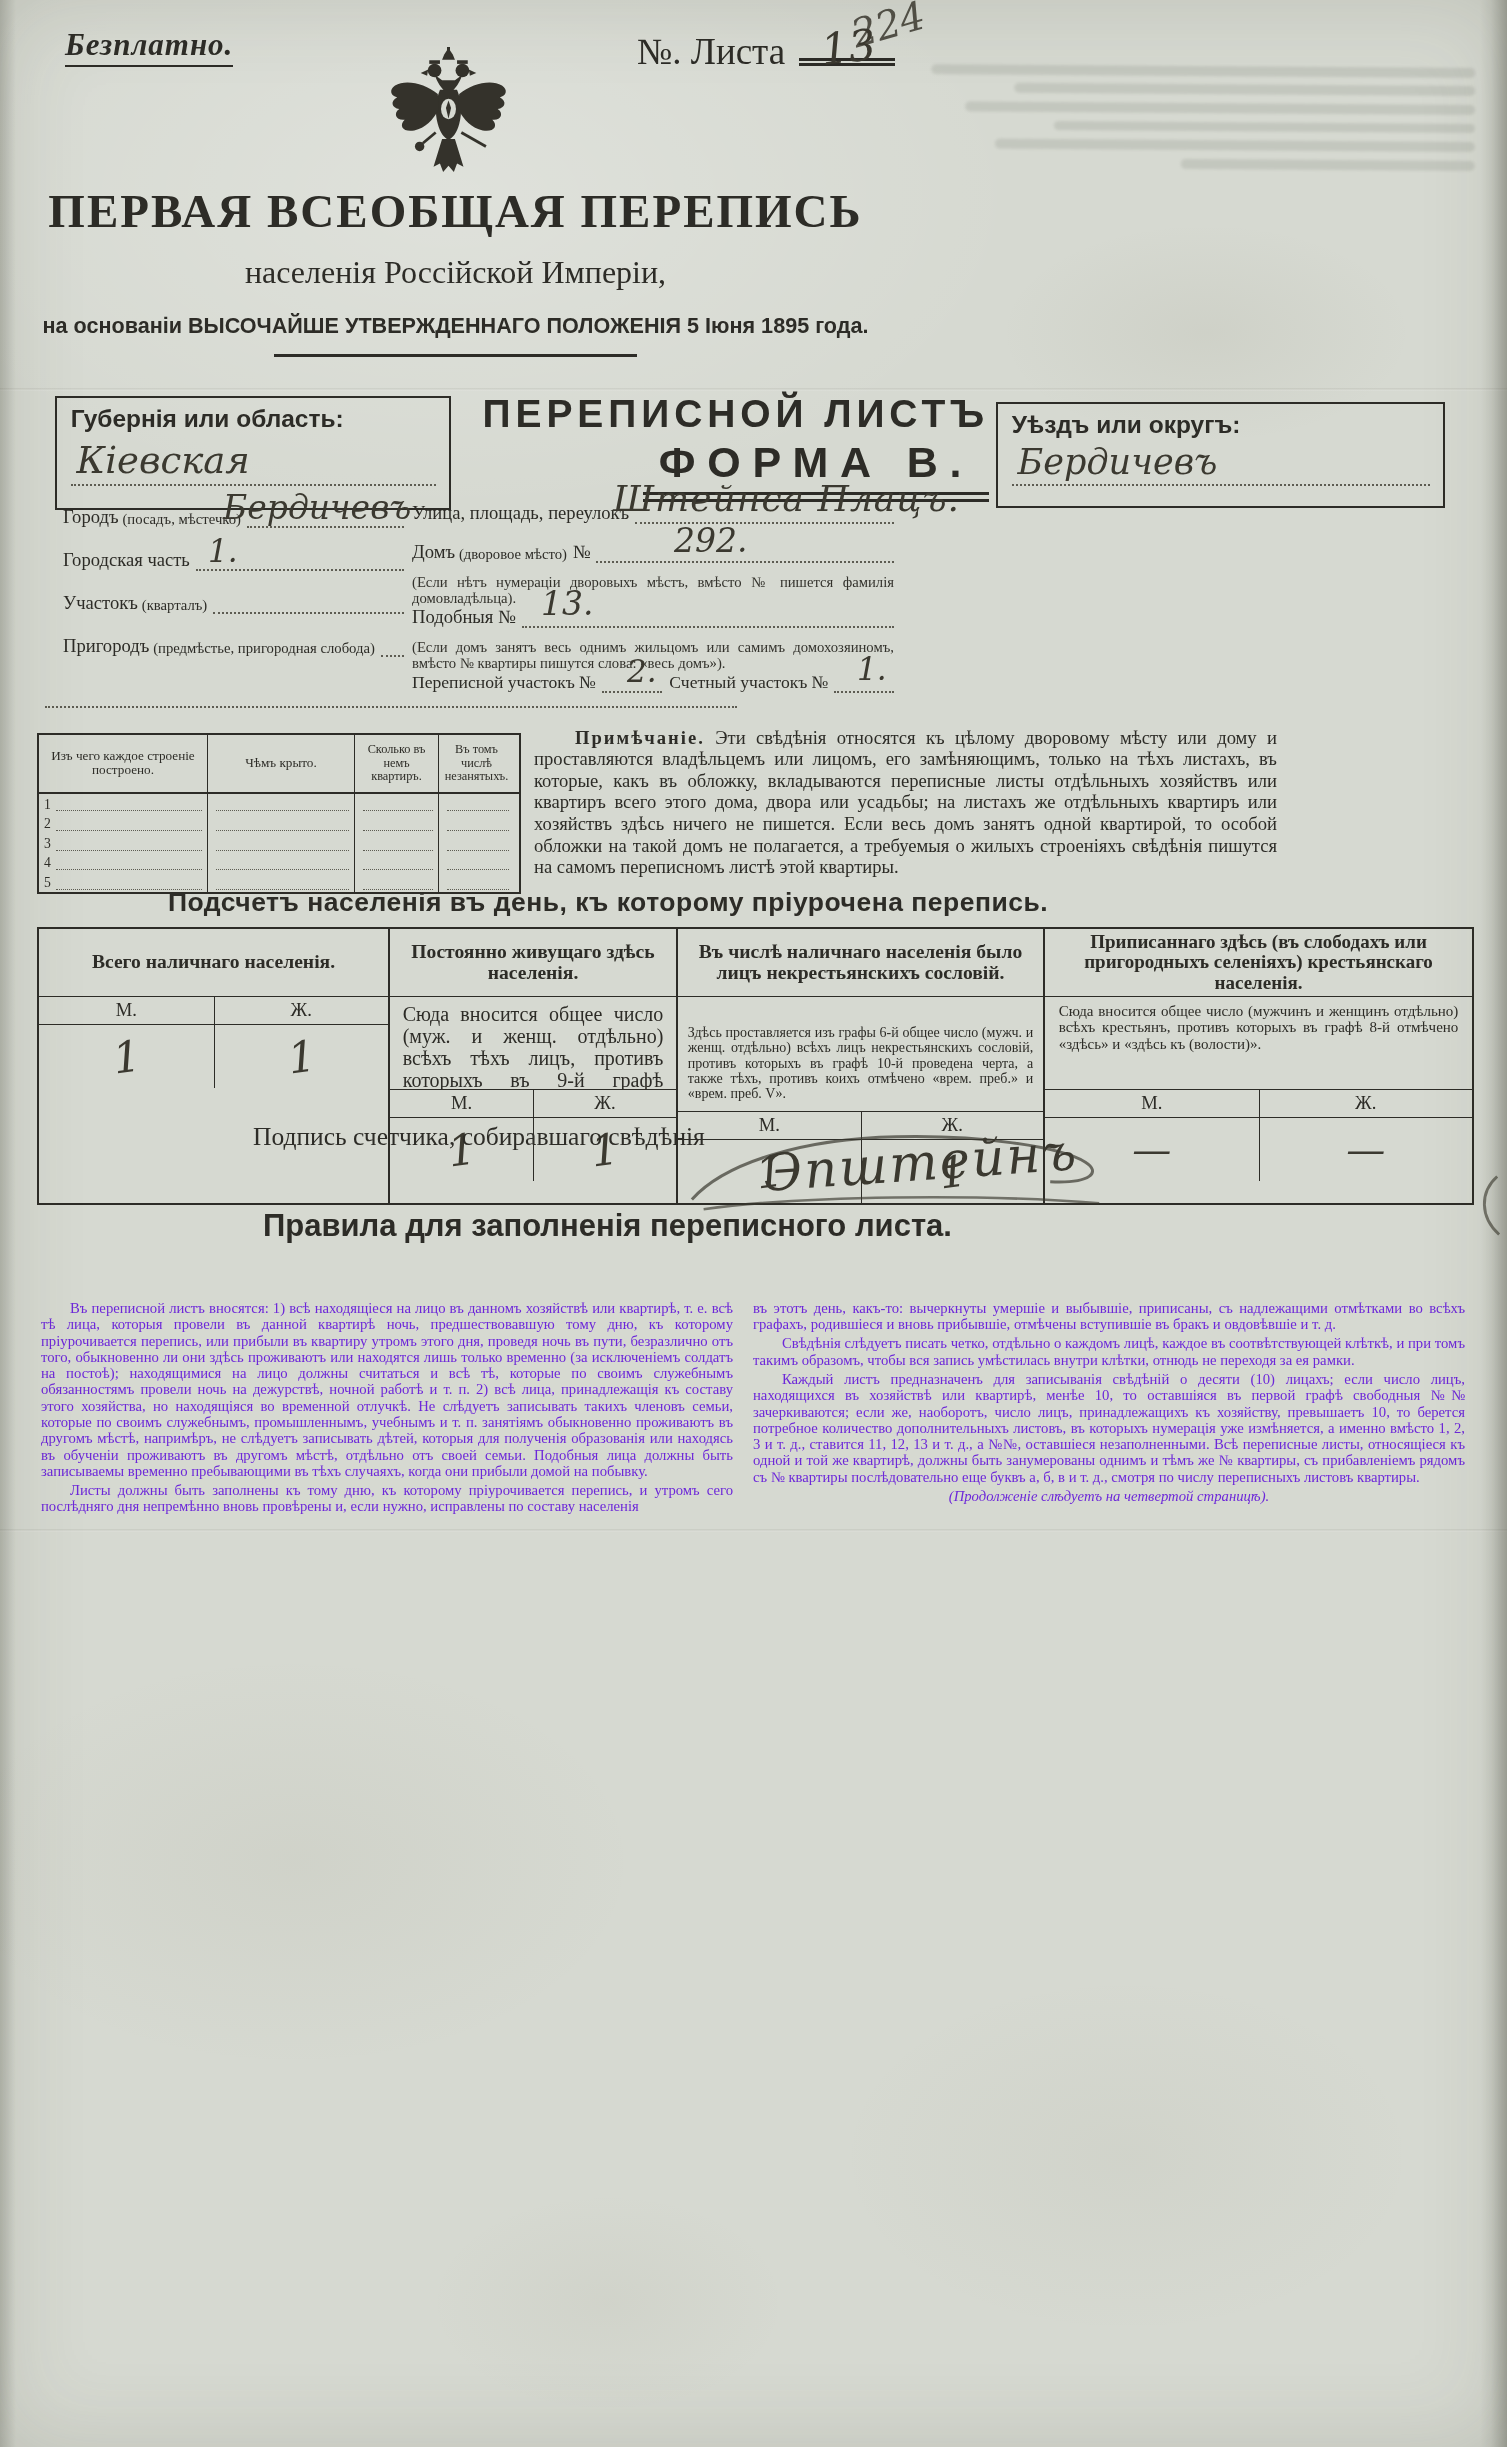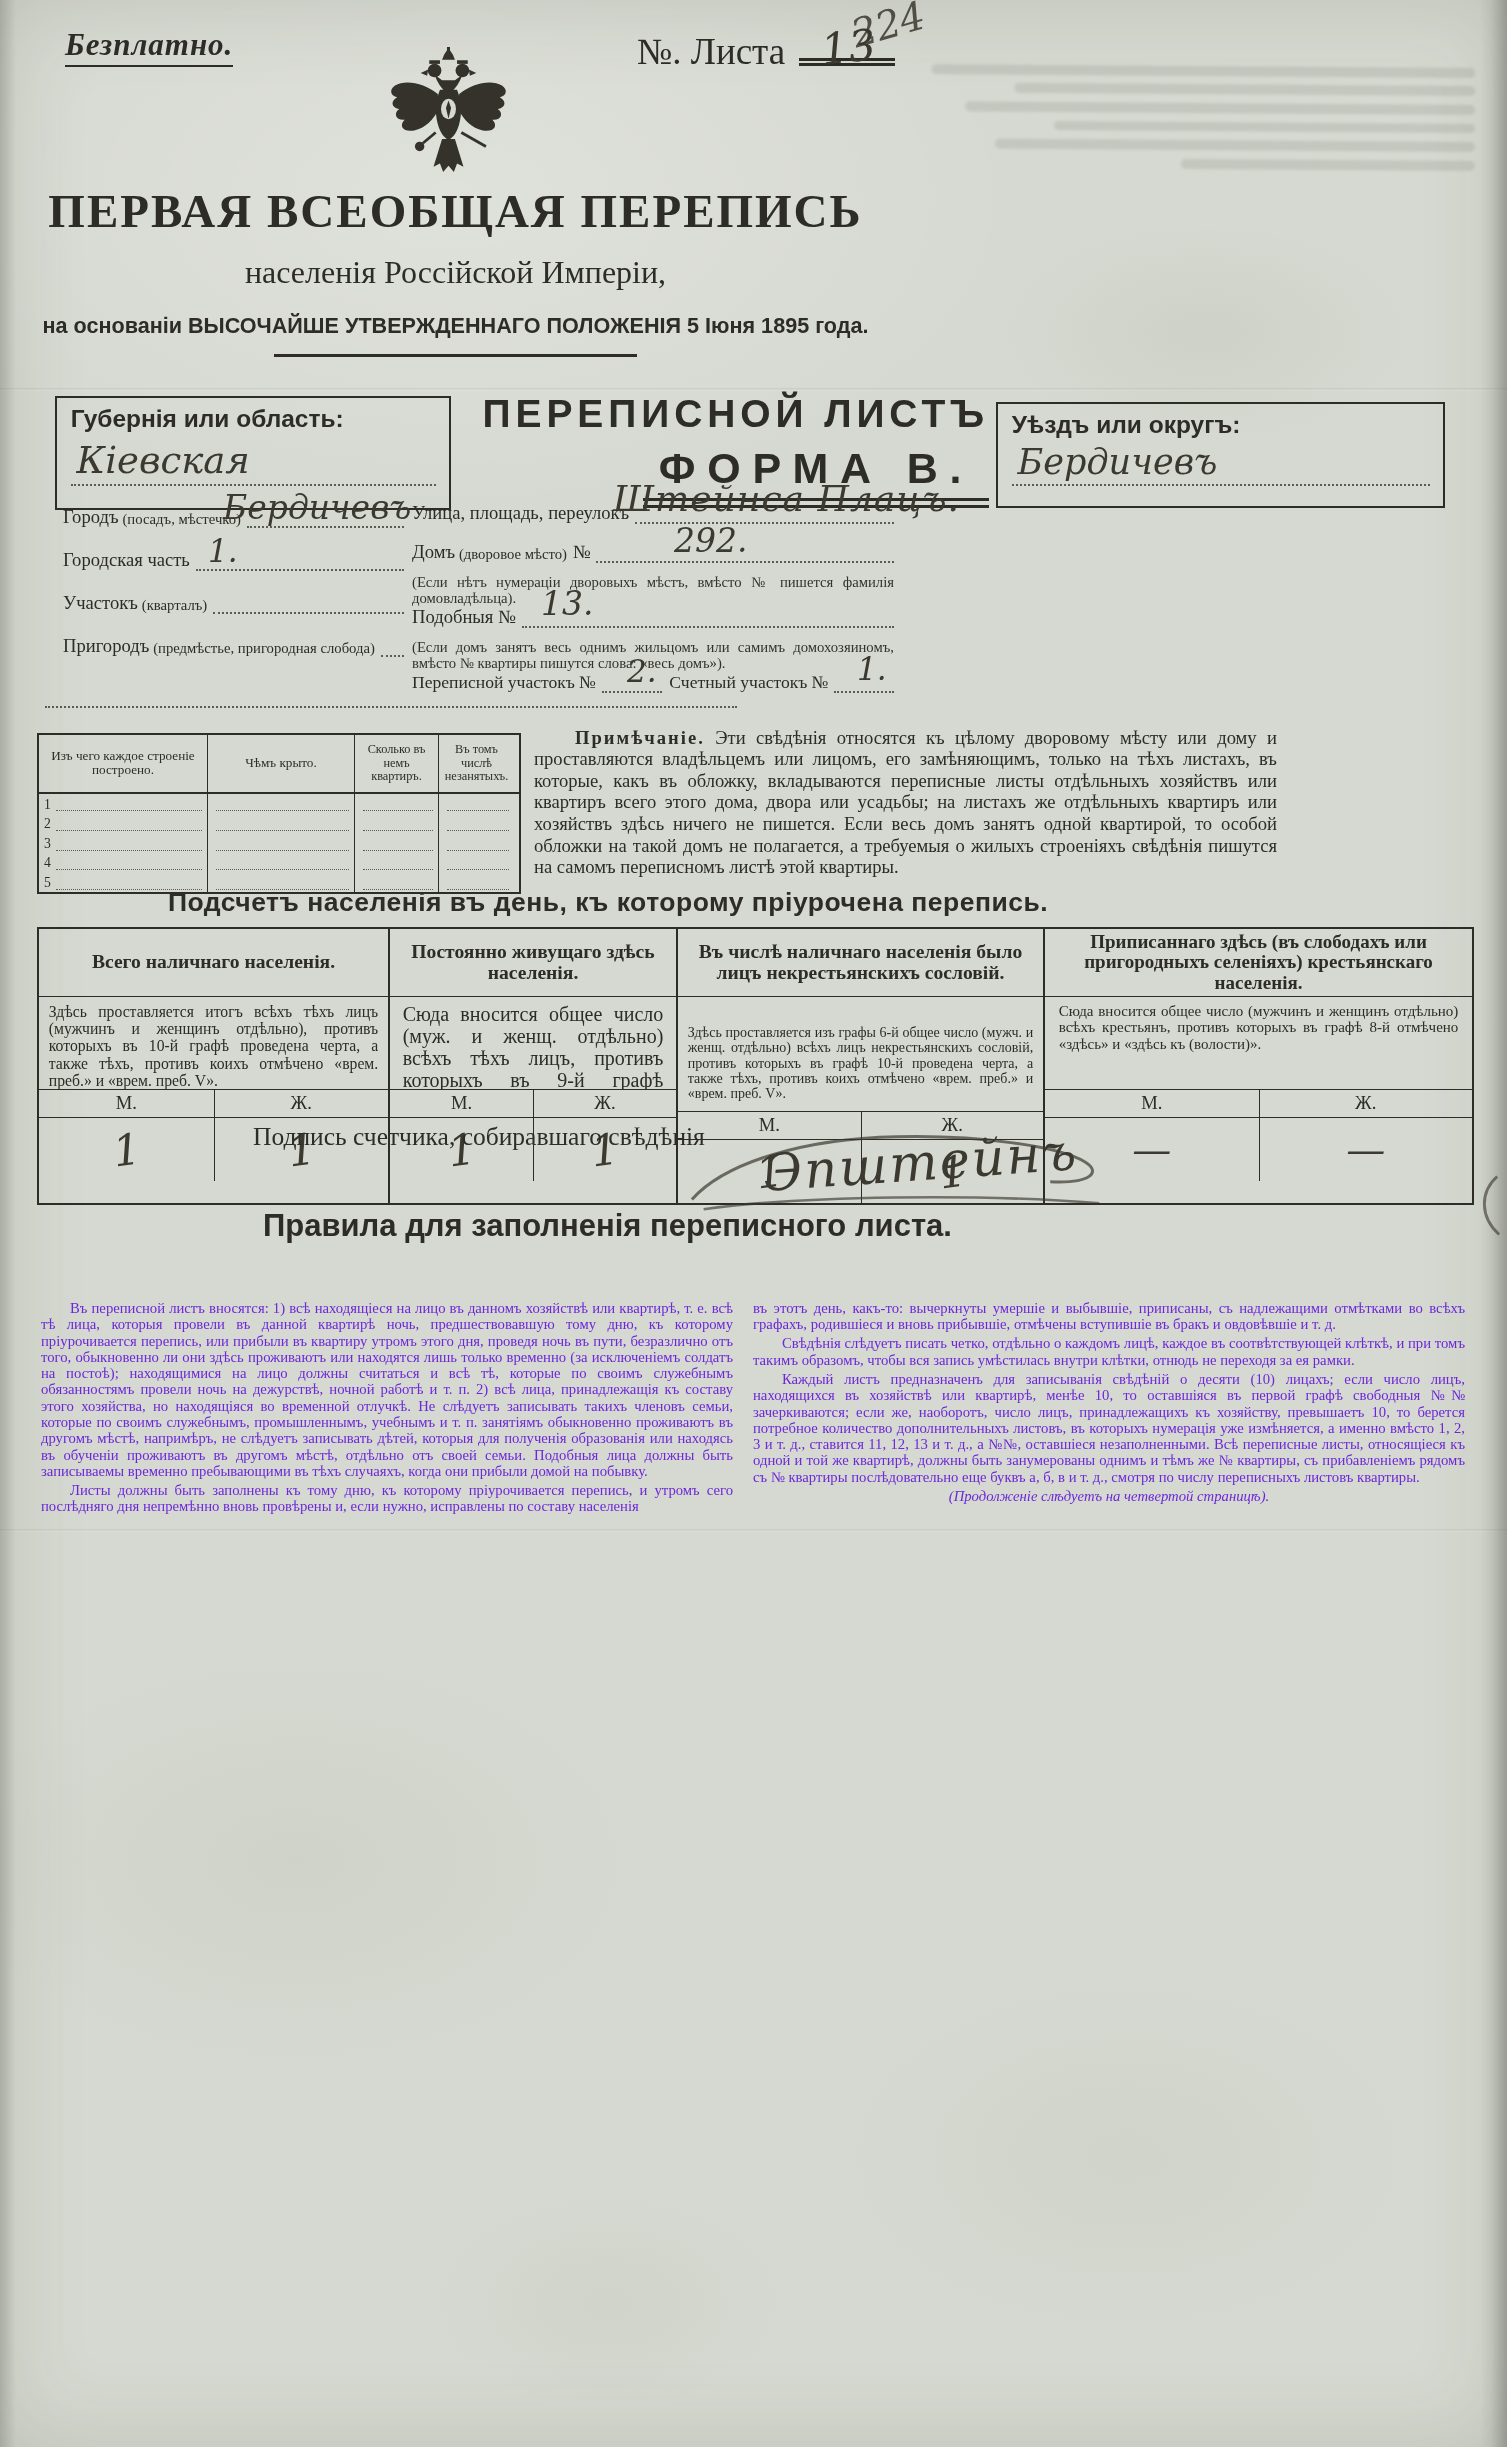--- a/index.html
+++ b/index.html
@@ -42,21 +42,21 @@
   .trule{width:363px;height:2.9px;background:#2d2c27;margin:15.7px auto 0;}
 
   
   .gbox{top:396px;border:2.5px solid #2d2c27;padding:7.8px 13.7px 0;}
   .gbox .blabel{font:700 24.5px/1.1 "Liberation Sans",sans-serif;}
   .box-line{display:flex;align-items:flex-end;border-bottom:2.5px dotted rgba(62,60,50,.8);height:49px;padding:0 5.9px 2px;}
   .gbox.gleft{left:55px;width:365px;height:102px;}
   .gbox.gright{left:996px;top:402px;width:418px;height:94px;}
   .formC{left:421px;top:394px;width:568px;text-align:right;}
   .fc1{font:700 39px/1 "Liberation Sans",sans-serif;letter-spacing:4.9px;}
-  .fc2{display:inline-block;margin-top:14px;font:700 43px/1 "Liberation Sans",sans-serif;letter-spacing:11.8px;
+  .fc2{display:inline-block;margin-top:8px;font:700 43px/1 "Liberation Sans",sans-serif;letter-spacing:11.8px;
     border-bottom:10.8px double #2d2c27;padding:0 15.7px 7.8px;}
 
   
   .frow{display:flex;align-items:flex-end;}
   .flabel{font:400 18.6px/1.2 "Liberation Serif",serif;white-space:nowrap;}
   .fparen{font:400 14.7px/1.2 "Liberation Serif",serif;margin-left:3.9px;white-space:nowrap;}
   .dots{flex:1;border-bottom:2px dotted rgba(62,60,50,.8);margin-left:5.9px;height:2px;}
   .fnote{font:400 14.7px/16px "Liberation Serif",serif;text-align:justify;color:#33322c;}
 
   .bquestion{left:39px;top:704px;width:698px;display:flex;align-items:flex-end;
@@ -337,21 +337,20 @@
     </div>
   </div>
 
   <p class="abs note-block"><b>Примѣчаніе.</b> <span>Эти свѣдѣнія относятся къ цѣлому дворовому мѣсту или дому и проставляются владѣльцемъ или лицомъ, его замѣняющимъ, только на тѣхъ листахъ, въ которые, какъ въ обложку, вкладываются переписные листы отдѣльныхъ хозяйствъ или квартиръ всего этого дома, двора или усадьбы; на листахъ же отдѣльныхъ квартиръ или хозяйствъ здѣсь ничего не пишется. Если весь домъ занятъ одной квартирой, то особой обложки на такой домъ не полагается, а требуемыя о жилыхъ строеніяхъ свѣдѣнія пишутся на самомъ переписномъ листѣ этой квартиры.</span></p>
 
   <div class="abs ctitle">Подсчетъ населенія въ день, къ которому пріурочена перепись.</div>
 
   <div class="abs ctable">
     <div class="cgroup">
       <div class="c-head">Всего наличнаго населенія.</div>
-      <div class="c-desc">Здѣсь проставляется итогъ всѣхъ тѣхъ лицъ (мужчинъ и женщинъ отдѣльно), противъ которыхъ въ 10-й графѣ проведена черта, а также тѣхъ, противъ коихъ отмѣчено «врем. преб.» и «врем. преб. V».</div>
       <div class="c-mj">
         <div>М.</div>
         <div>Ж.</div>
       </div>
       <div class="c-vals">
         <div>
             <span class="hw">1</span>
           </div>
         <div>
             <span class="hw">1</span>

